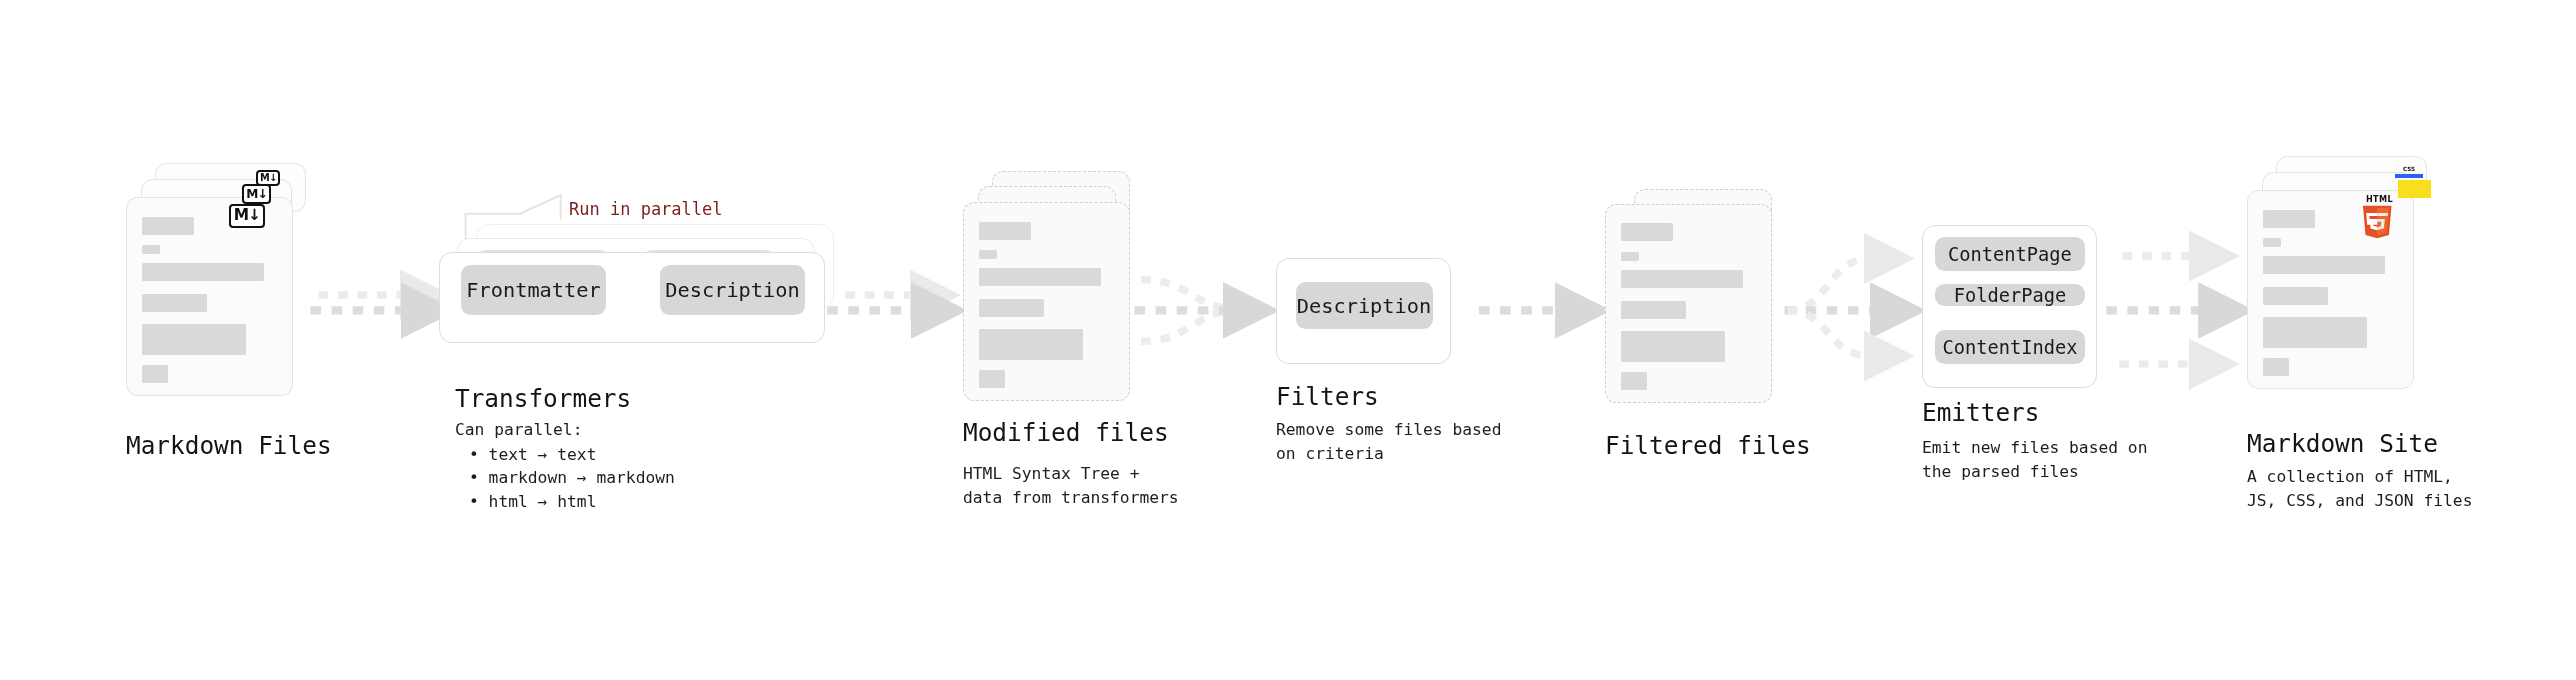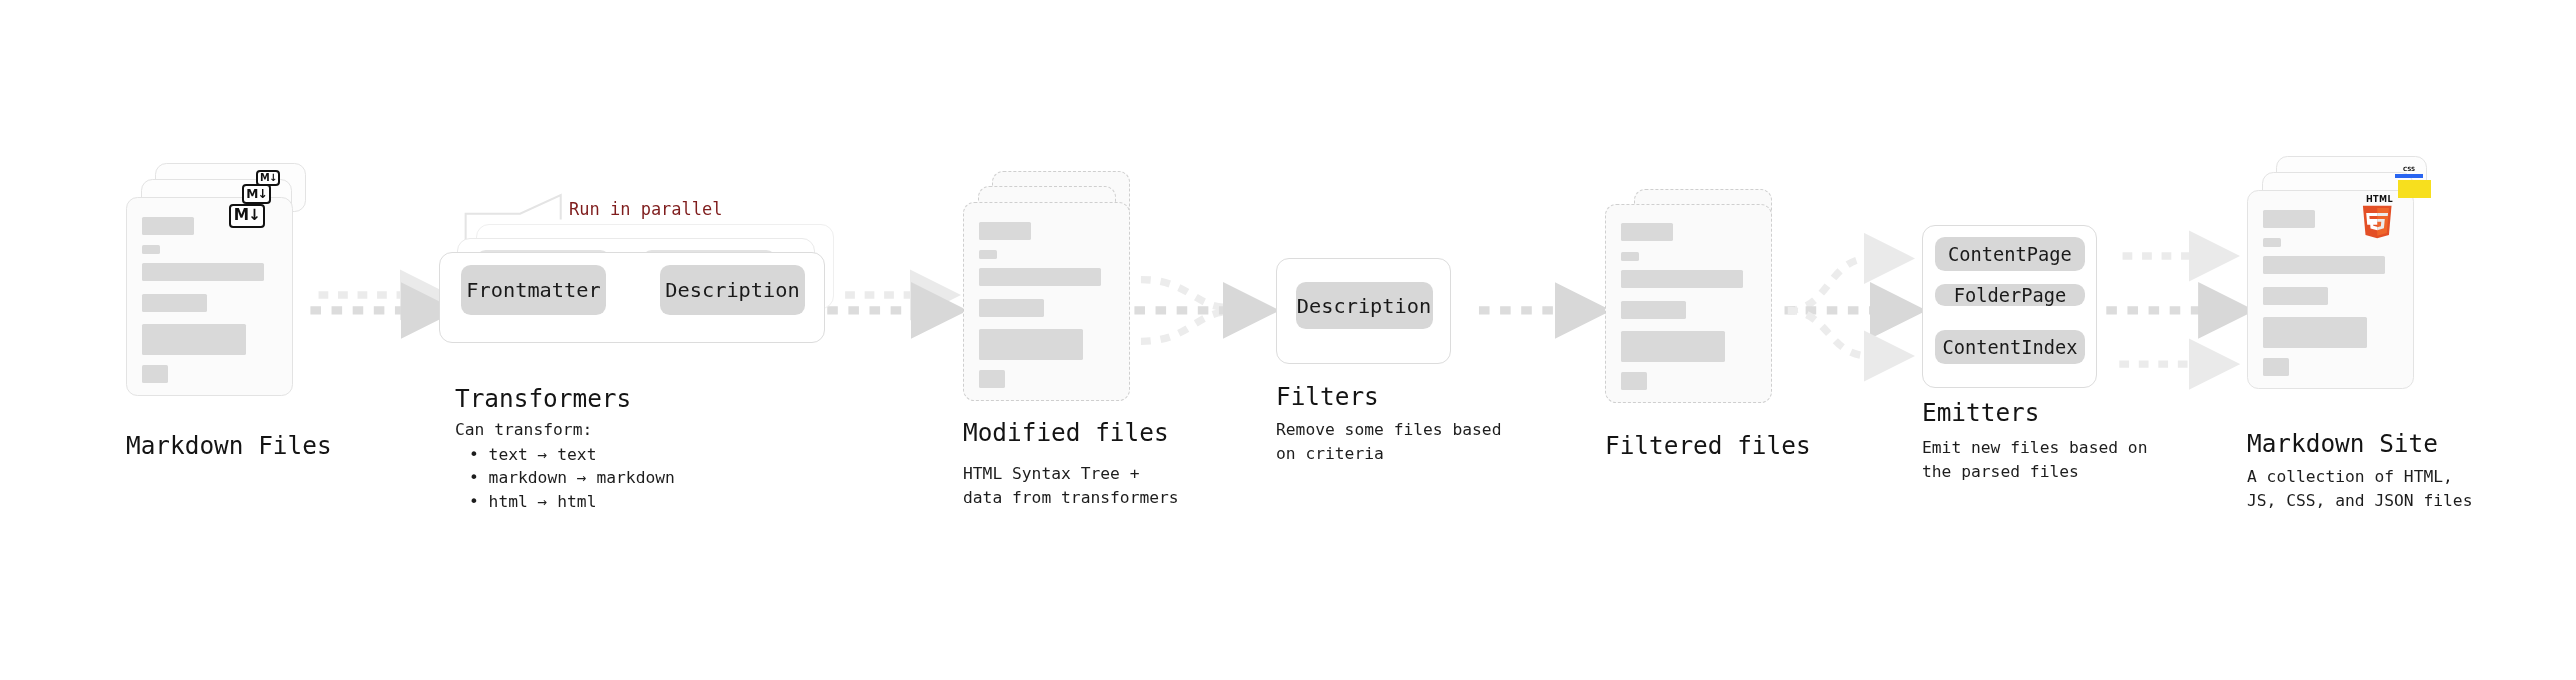--- a/index.html
+++ b/index.html
@@ -265,21 +265,21 @@
     <svg style="position:absolute; left:169px; top:18px;" width="65" height="73" viewBox="0 0 80 90">
       <path d="M2,20 L52,20" stroke="#ededed" stroke-width="3" fill="none" marker-end="url(#ahl)"></path>
       <path d="M2,42 L54,42" stroke="#e6e6e6" stroke-width="3" fill="none" marker-end="url(#ahl)"></path>
       <path d="M0,62 L58,62" stroke="#d4d4d4" stroke-width="3" fill="none" marker-end="url(#ah)"></path>
     </svg>
   </div>
 
   <div class="parallel-label" style="left:569px; top:199px;">Run in parallel</div>
 
   <div class="caption-title" style="left:455px; top:384px;">Transformers</div>
-  <div class="caption-sub" style="left:455px; top:418px;">Can transform:</div>
+  <div class="caption-sub" style="left:455px; top:418px;">Can parallel:</div>
   <div class="caption-list" style="left:469px; top:443px;">• text → text</div>
   <div class="caption-list" style="left:469px; top:466px;">• markdown → markdown</div>
   <div class="caption-list" style="left:469px; top:490px;">• html → html</div>
 
   <div class="node" style="left:963px; top:171px;">
     <div class="doc-stack" style="width:187px; height:244px;">
       <div class="doc-sheet dashed doc-back" style="left:29px; top:0px;  width:138px; height:49px;"></div>
       <div class="doc-sheet dashed doc-mid" style="left:14.6px; top:14.6px; width:138px; height:49px;"></div>
       <div class="doc-sheet dashed doc-front" style="left:0px; top:31px; width:167px; height:199px;">
         <div class="sk" style="left:14.6px; top:18.7px;  width:52px;"></div>

